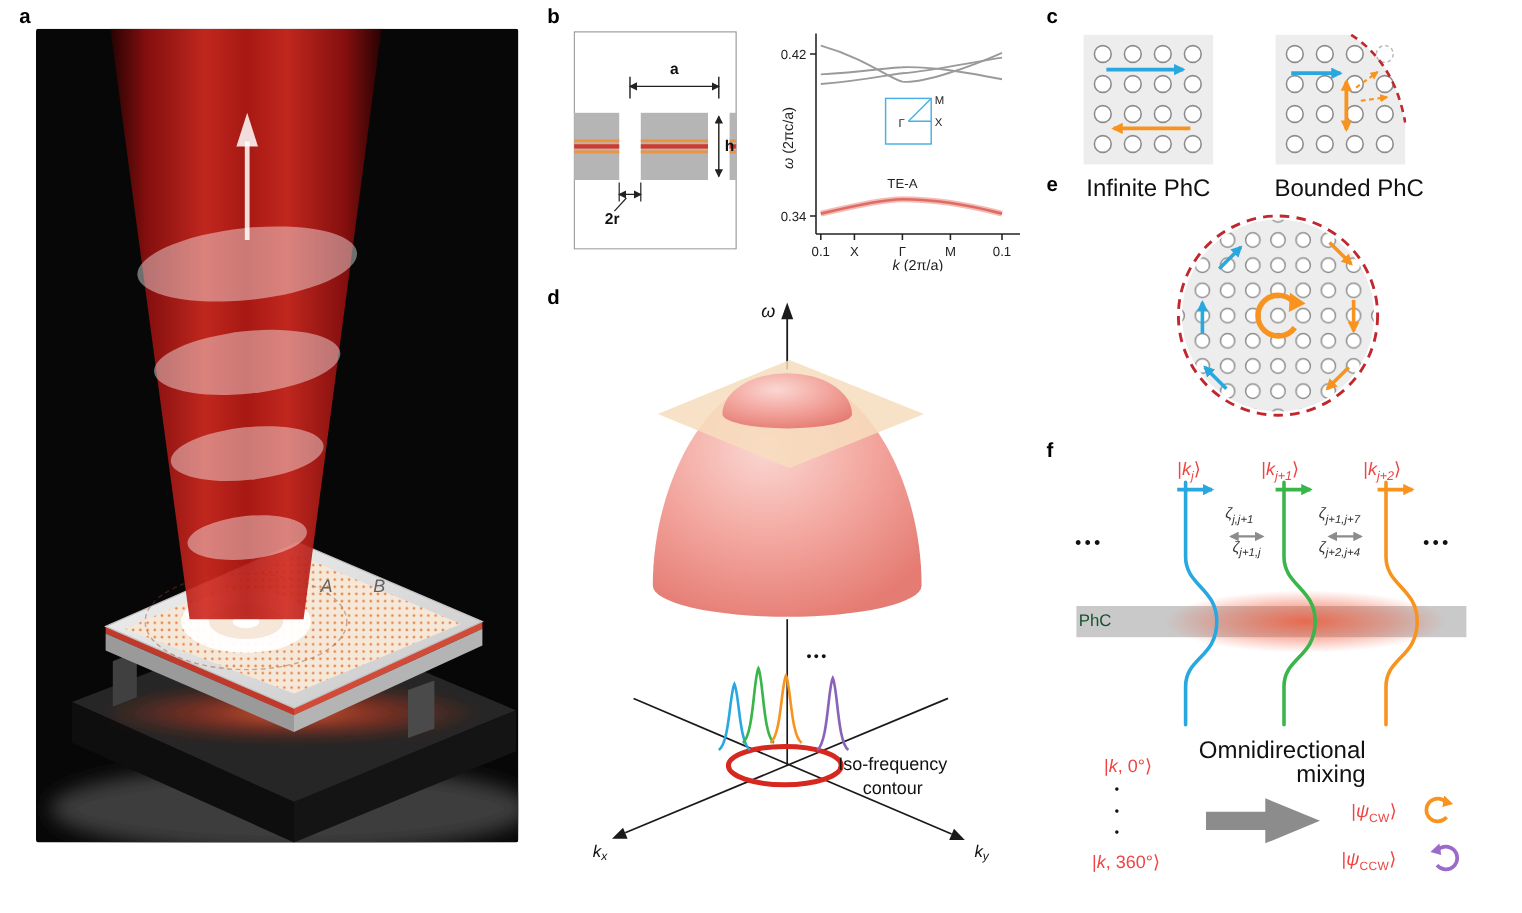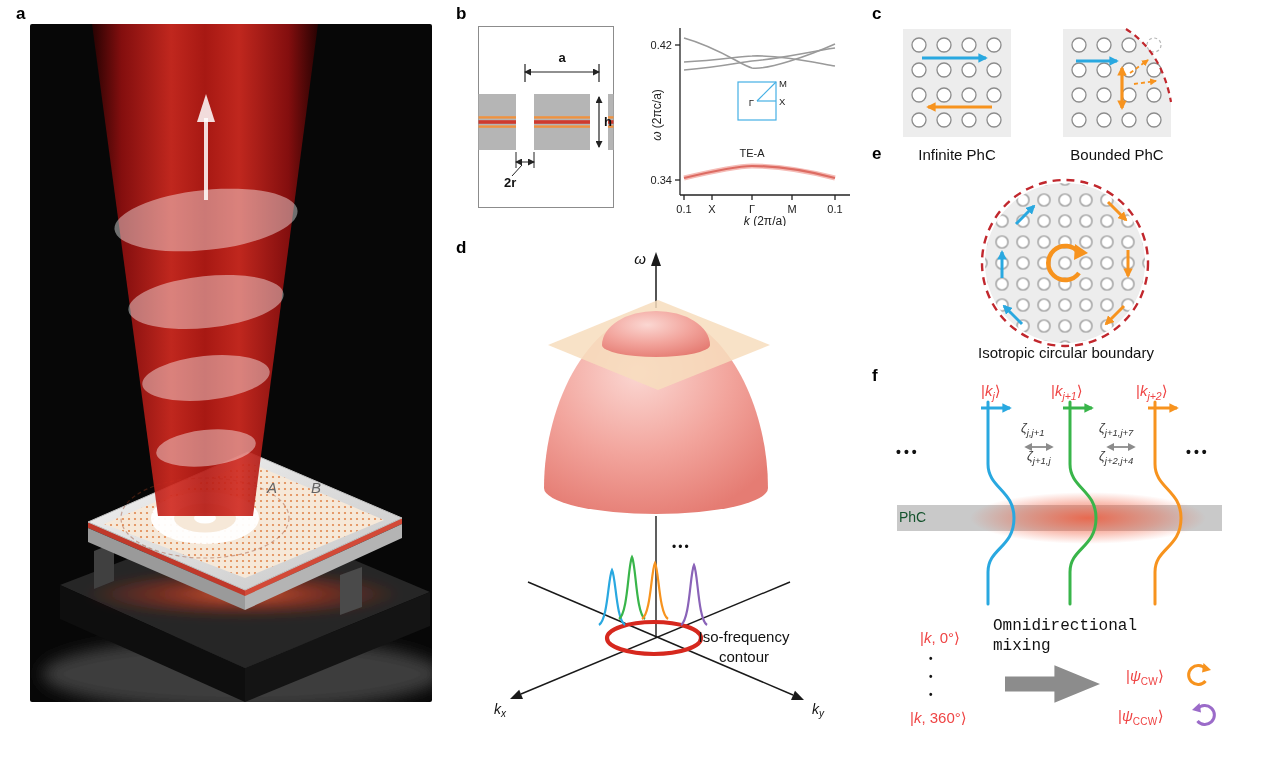--- a/index.html
+++ b/index.html
@@ -1,30 +1,30 @@
 <!DOCTYPE html>
 <html><head>
 <meta charset="utf-8">
 <style>
   html,body{margin:0;padding:0;background:#ffffff;}
   #figure{position:relative;width:1268px;height:761px;background:#fff;
           font-family:"Liberation Sans",sans-serif;overflow:hidden;}
   .abs{position:absolute;}
   .txt{position:absolute;white-space:nowrap;color:#111;}
   .plabel{font-weight:700;font-size:17px;color:#000;}
-  .cap{font-size:15px;text-align:center;color:#111;}
+  .cap{font-size:20px;text-align:center;color:#111;}
   .ket{font-size:15px;color:#ef4444;}
   .ket i{font-style:italic;}
   .ket sub{font-size:10.5px;font-style:italic;}
   .psi sub{font-style:normal;font-size:10px;letter-spacing:0.3px;}
   .zeta{font-size:12.5px;font-style:italic;color:#333;}
   .zeta sub{font-size:9.5px;}
   .dots{font-size:14px;font-weight:700;letter-spacing:3px;color:#111;}
   .vdots{display:flex;flex-direction:column;gap:8px;font-size:10px;line-height:1;font-weight:700;color:#111;}
-  .mix{font-size:16px;text-align:left;line-height:20px;color:#111;font-family:Liberation Mono, monospace;}
+  .mix{font-size:20px;text-align:right;line-height:20px;color:#111;}
   .phclab{font-size:14px;color:#14532d;}
   .bigarrow{position:absolute;background:#8c8c8c;width:95px;height:40px;
             clip-path:polygon(0 31%,52% 31%,52% 3%,100% 50%,52% 97%,52% 69%,0 69%);}
   svg text{font-family:"Liberation Sans",sans-serif;}
   .tick{font-size:11px;fill:#222;}
   .axlab{font-size:12px;fill:#222;}
   .bz{font-size:9.5px;fill:#222;}
   .dim{font-size:13px;font-weight:700;fill:#111;}
   .chip-lab{font-size:15px;font-style:italic;fill:#636363;}
   .svgtxt{fill:#111;}
@@ -281,21 +281,20 @@
     </g>
     <g stroke-width="3" fill="none">
       <line x1="44" y1="122" x2="44" y2="96" stroke="#29a8e0" marker-end="url(#ah-blue)"></line>
       <line x1="58" y1="68" x2="76" y2="50" stroke="#29a8e0" marker-end="url(#ah-blue)"></line>
       <line x1="150" y1="46" x2="168" y2="64" stroke="#f7931e" marker-end="url(#ah-orange)"></line>
       <line x1="170" y1="94" x2="170" y2="120" stroke="#f7931e" marker-end="url(#ah-orange)"></line>
       <line x1="166" y1="150" x2="148" y2="168" stroke="#f7931e" marker-end="url(#ah-orange)"></line>
       <line x1="64" y1="168" x2="46" y2="150" stroke="#29a8e0" marker-end="url(#ah-blue)"></line>
     </g>
   </svg>
-  <div class="txt cap" style="left:938px;top:344px;width:256px">Isotropic circular boundary</div>
 
   <svg class="abs" style="left:460px;top:248px" width="405" height="510" viewBox="0 0 405 510">
     <defs>
       <radialGradient id="domeG" cx="0.42" cy="0.3" r="0.75">
         <stop offset="0" stop-color="#fbd7d2"></stop>
           <stop offset="0.55" stop-color="#f2a49c"></stop>
         <stop offset="1" stop-color="#e57c73"></stop>
       </radialGradient>
     </defs>
     <g>

